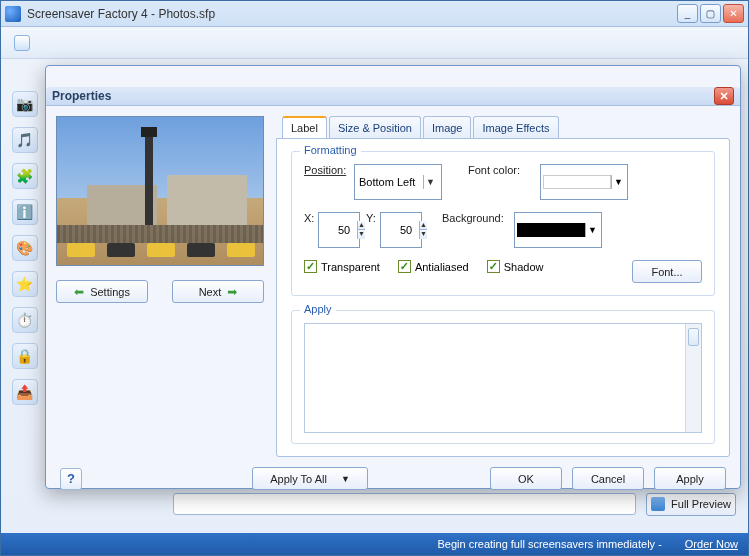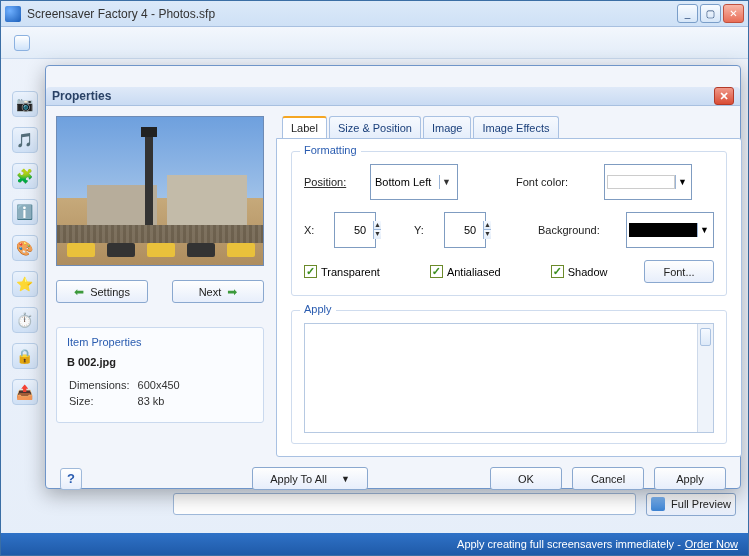--- a/index.html
+++ b/index.html
@@ -25,21 +25,21 @@
 .panel-stack { position:absolute; right:10px; top:92px; width:20px; display:flex; flex-direction:column; gap:8px;}
 .panel-stack .pstub { height:26px; width:20px; background:linear-gradient(#fff,#dfeaf8); border:1px solid #b8cee8; border-radius:3px;}
 
 
 .bottom-bar { position:absolute; left:172px; bottom:34px; right:12px; height:34px; display:flex; align-items:center; gap:10px;}
 .bottom-bar .long-field { flex:1; height:22px; background:#fff; border:1px solid #9fb9da; border-radius:3px;}
 .btn { height:23px; padding:0 4px; background:linear-gradient(#fefefe,#e7eefb); border:1px solid #8aa8cf; border-radius:3px; cursor:pointer; display:flex; align-items:center; gap:6px; color:#222;}
 .btn .biconsm{width:14px;height:14px;background:linear-gradient(#7fb7f5,#3d84d4);border-radius:2px;}
 
 .statusbar { position:absolute; bottom:0; left:0; right:0; height:22px; background:linear-gradient(#2f72c7,#1f5aa8); color:#fff; display:flex; align-items:center; justify-content:flex-end; padding:0 10px; gap:4px;}
-.statusbar a { color:#fff; text-decoration:underline; cursor:pointer;}
+.statusbar a { color:#fff; text-decoration:underline; cursor:pointer;margin-left:19px;}
 
 
 .dialog { position:absolute; left:44px; top:64px; width:696px; height:424px; background:#f2f5fb; border:1px solid #6f95c9; border-radius:4px; box-shadow:0 6px 20px rgba(0,0,0,.3); display:flex; flex-direction:column;}
 .dlg-titlebar { height:26px; background:linear-gradient(#dfe9f8,#c9dbf3); border-bottom:1px solid #a8c0e0; display:flex; align-items:center; padding:0 6px; border-radius:4px 4px 0 0;margin-top:21px;}
 .dlg-titlebar .dlg-title { flex:1; font-weight:bold; color:#2a4266; font-size:12px;}
 .dlg-close { width:20px; height:18px; background:linear-gradient(#f0998a,#d94c35); border:1px solid #b33a28; border-radius:3px; color:#fff; display:flex; align-items:center; justify-content:center; cursor:pointer; font-weight:bold;}
 .dlg-body { flex:1; display:flex; padding:10px; gap:12px;}
 .dlg-left { width:208px; display:flex; flex-direction:column;}
 .preview { width:208px; height:150px; border:1px solid #6e8bb5; background:#ddd; position:relative; overflow:hidden;}
 .preview .sky{position:absolute;inset:0;background:linear-gradient(#6ea0de 0%, #9fc1e8 55%, #c6a97a 55%, #ae8d5e 100%);}
@@ -58,21 +58,21 @@
 .item-props .hdr { color:#2a5cb0; margin-bottom:8px;}
 .item-props .fname { font-weight:bold; color:#222; margin-bottom:8px;}
 .item-props table td { padding:1px 6px 1px 0; color:#333;}
 .dlg-right { flex:1; display:flex; flex-direction:column;}
 .tabs { display:flex; gap:2px; margin-left:6px;}
 .tab { height:22px; padding:0 8px; display:flex; align-items:center; background:linear-gradient(#f6f9fe,#e5eefb); border:1px solid #a9c1e2; border-bottom:none; border-radius:3px 3px 0 0; color:#1a3f7a; cursor:pointer; position:relative;text-align:center;}
 .tab.active { background:#fff; border-top:2px solid #f5a623; color:#222; z-index:2;}
 .tab-panel { flex:1; background:#fff; border:1px solid #a9c1e2; border-radius:0 3px 3px 3px; padding:12px 14px; position:relative;}
 .fieldset { border:1px solid #cfdcee; border-radius:3px; padding:12px 12px 10px; position:relative;}
 .fieldset .legend { position:absolute; top:-8px; left:8px; background:#fff; padding:0 4px; color:#2a5cb0;}
-.row { display:flex; align-items:center; gap:16px; margin-bottom:12px;}
+.row { display:flex; align-items:flex-start; gap:0; margin-bottom:12px;}
 .row label{color:#222;}
 .sel, .numinp, .colorbox { border:1px solid #7f9cc1; background:#fff; height:36px;}
 .sel { width:88px; display:flex; align-items:center; padding:0 4px; gap:4px; position:relative;}
 .sel .caret{margin-left:auto;width:14px;height:14px;border-left:1px solid #9ab4d6; display:flex; align-items:center; justify-content:center; font-size:9px; color:#333;}
 .numinp { width:42px; display:flex; align-items:center;}
 .numinp input{border:none;width:26px;text-align:center;font-size:11px;outline:none;margin-left:12px;}
 .numinp .spin{width:14px;display:flex;flex-direction:column;border-left:1px solid #9ab4d6;}
 .numinp .spin div{height:9px;font-size:7px;text-align:center;line-height:8px;color:#333;cursor:pointer;background:linear-gradient(#f5f9ff,#e2ecf8);}
 .numinp .spin div:first-child{border-bottom:1px solid #9ab4d6;}
 .colorbox { width:88px; display:flex; align-items:center; padding:2px;}
@@ -136,21 +136,21 @@
 
   <div class="bottom-bar">
     <div class="long-field"></div>
     <div class="btn">
         <div class="biconsm"></div>
         <span>Full Preview</span>
       </div>
   </div>
 
   <div class="statusbar">
-    <span>Apply creating full screensavers immediately -</span>
+    <span>Begin creating full screensavers immediately -</span>
     <a>Order Now</a>
   </div>
 
   <div class="dialog">
     <div class="dlg-titlebar">
       <div class="dlg-title">Properties</div>
       <div class="dlg-close">✕</div>
     </div>
     <div class="dlg-body">
       <div class="dlg-left">
@@ -169,36 +169,20 @@
         <div class="nav-row">
           <div class="btn">
               <span class="arrow" style="color:#3c9a3c">⬅</span>
               <span>Settings</span>
             </div>
           <div class="btn">
               <span>Next</span>
               <span class="arrow" style="color:#3c9a3c">➡</span>
             </div>
         </div>
-        <div class="item-props">
-          <div class="hdr">Item Properties</div>
-          <div class="fname">B 002.jpg</div>
-          <table>
-            <tbody>
-                <tr>
-                  <td>Dimensions:</td>
-                  <td>600x450</td>
-                </tr>
-            <tr>
-                  <td>Size:</td>
-                  <td>83 kb</td>
-                </tr>
-          </tbody>
-            </table>
-        </div>
       </div>
 
       <div class="dlg-right">
         <div class="tabs">
           <div class="tab active">Label</div>
           <div class="tab">Size &amp; Position</div>
           <div class="tab">Image</div>
           <div class="tab">Image Effects</div>
         </div>
         <div class="tab-panel">

